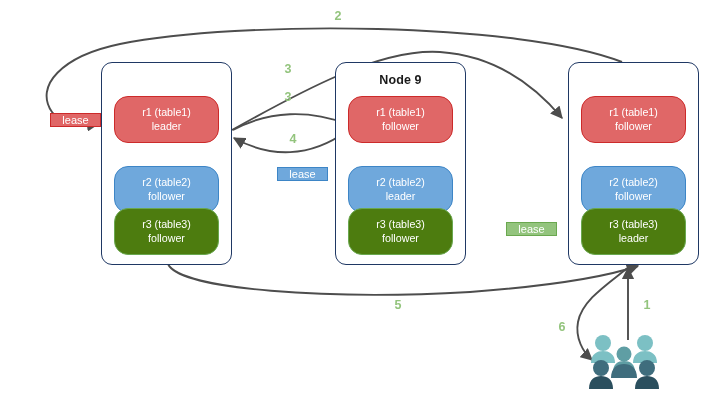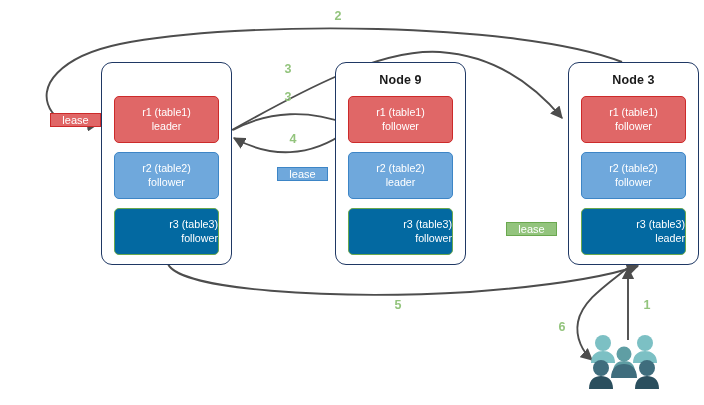--- a/index.html
+++ b/index.html
@@ -45,36 +45,36 @@
     color: #1a1a1a;
     letter-spacing: .1px;
   }
   
   .replica {
     position: absolute;
     left: 12px;
     right: 12px;
     height: 47px;
     box-sizing: border-box;
-    border-radius: 5px;
+    border-radius: 14px;
     display: flex;
     flex-direction: column;
     align-items: center;
     justify-content: center;
     color: #ffffff;
     font-size: 10.7px;
     line-height: 13.5px;
     text-align: center;
   }
   .replica .l1, .replica .l2 { display: block; }
   .rep-red   { background: #e06767; border: 1.4px solid #cc2a2a; }
   .rep-blue  { background: #6fa8dc; border: 1.4px solid #3d85c6; }
-  .rep-green { background: #0369a1; border: 1.4px solid #6aa84f; align-items: flex-end; }
+  .rep-green { background: #4d7c0f; border: 1.4px solid #6aa84f; }
   .r-slot1 { top: 33px; }
-  .r-slot2 { top: 89px; }
+  .r-slot2 { top: 103px; }
   .r-slot3 { top: 145px; }
 
   
   .lease {
     position: absolute;
     box-sizing: border-box;
     height: 14px;
     border-radius: 0;
     display: flex;
     align-items: center;
@@ -156,21 +156,20 @@
       <span class="l1">r2 (table2)</span>
       <span class="l2">leader</span>
     </div>
     <div class="replica rep-green r-slot3">
       <span class="l1">r3 (table3)</span>
       <span class="l2">follower</span>
     </div>
   </div>
 
   <div class="node-panel" style="left:568px; top:62px; width:131px; height:203px;">
-    <div class="node-title">Node 3</div>
     <div class="replica rep-red r-slot1">
       <span class="l1">r1 (table1)</span>
       <span class="l2">follower</span>
     </div>
     <div class="replica rep-blue r-slot2">
       <span class="l1">r2 (table2)</span>
       <span class="l2">follower</span>
     </div>
     <div class="replica rep-green r-slot3">
       <span class="l1">r3 (table3)</span>

